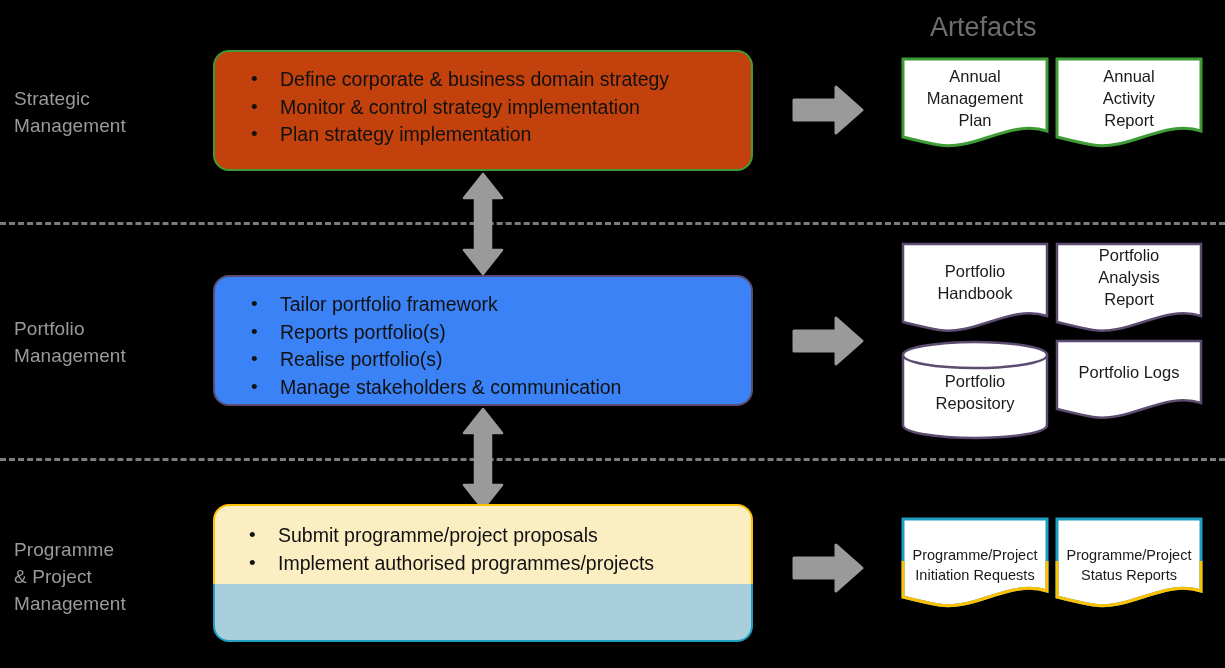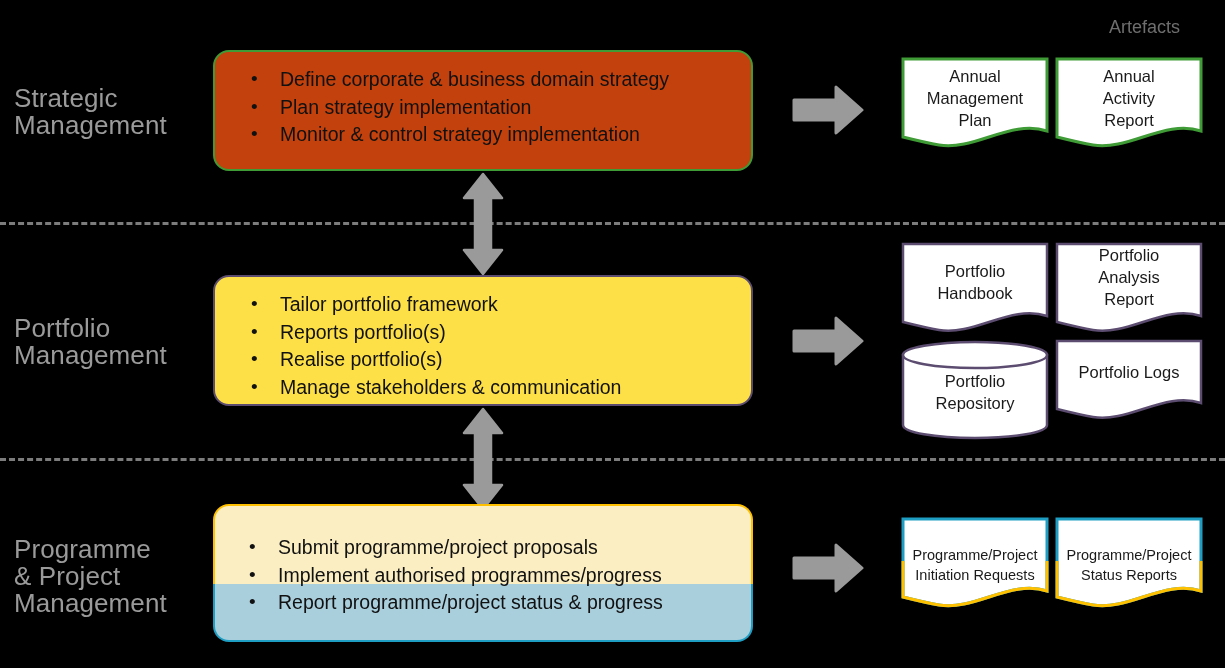--- a/index.html
+++ b/index.html
@@ -13,36 +13,36 @@
     height: 668px;
     background: #000000;
     overflow: hidden;
     font-family: "Liberation Sans", sans-serif;
   }
 
   
   .tier-label {
     position: absolute;
     color: #9a9a9a;
-    font-size: 26px;
+    font-size: 19px;
     line-height: 27px;
     font-family: "Liberation Sans", sans-serif;
     white-space: pre-line;
     letter-spacing: .1px;
   }
 
   
   .artefacts-title {
     position: absolute;
     left: 930px;
     top: 10px;
     width: 250px;
-    text-align: right;
+    text-align: left;
     color: #6e6e6e;
-    font-size: 18px;
+    font-size: 27px;
     line-height: 34px;
     font-family: "Liberation Sans", sans-serif;
   }
 
   
   .divider {
     position: absolute;
     left: 0;
     width: 1225px;
     height: 0;
@@ -77,21 +77,21 @@
     top: -1px;
     font-size: 19px;
     color: #111111;
   }
 
   .box-green {
     background: #c2410c;
     border: 2.5px solid #3f9b35;
   }
   .box-purple {
-    background: #fde047;
+    background: #3b82f6;
     border: 2px solid #5c4d70;
   }
 
   
   .box-split { background: transparent; border: none; }
   .split-top, .split-bottom {
     position: absolute;
     left: 0;
     box-sizing: border-box;
   }
@@ -106,21 +106,21 @@
   }
   .split-bottom {
     top: 80px;
     width: 100%;
     height: 58px;
     background: #a9cedc;
     border: 2.5px solid #1f9ec4;
     border-top: none;
     border-radius: 0 0 16px 16px;
   }
-  .box-split .bullets { padding-top: 30px; }
+  .box-split .bullets { padding-top: 18px; }
 
   
   .arrow-right {
     position: absolute;
     width: 72px;
     height: 52px;
   }
   .arrow-vert {
     position: absolute;
     width: 44px;
@@ -158,22 +158,22 @@
 
   <div class="divider" style="top:222px;"></div>
   <div class="divider" style="top:458px;"></div>
 
   <div class="tier-label" style="left:14px; top:85px;">Strategic
 Management</div>
 
   <div class="process-box box-green" style="left:213px; top:50px; width:540px; height:121px;">
     <ul class="bullets">
       <li>Define corporate &amp; business domain strategy</li>
+      <li>Monitor &amp; control strategy implementation</li>
       <li>Plan strategy implementation</li>
-      <li>Monitor &amp; control strategy implementation</li>
     </ul>
   </div>
 
   <div class="arrow-right" style="left:792px; top:84px;">
     <svg width="72" height="52" viewBox="0 0 72 52">
       <path d="M2,16 L44,16 L44,3 L70,26 L44,49 L44,36 L2,36 Z" fill="#9a9a9a" stroke="#9a9a9a" stroke-width="3" stroke-linejoin="round"></path>
     </svg>
   </div>
 
   <div class="artefact" style="left:901px; top:57px;">
@@ -259,22 +259,21 @@
 
   <div class="tier-label" style="left:14px; top:536px;">Programme
 &amp; Project
 Management</div>
 
   <div class="process-box box-split" style="left:213px; top:504px; width:540px; height:138px;">
     <div class="split-top"></div>
     <div class="split-bottom"></div>
     <ul class="bullets">
       <li>Submit programme/project proposals</li>
-      <li>Implement authorised programmes/progress</li>
-      <li>Report programme/project status &amp; progress</li>
+      <li>Implement authorised programmes/projects</li>
     </ul>
   </div>
 
   <div class="arrow-right" style="left:792px; top:542px;">
     <svg width="72" height="52" viewBox="0 0 72 52">
       <path d="M2,16 L44,16 L44,3 L70,26 L44,49 L44,36 L2,36 Z" fill="#9a9a9a" stroke="#9a9a9a" stroke-width="3" stroke-linejoin="round"></path>
     </svg>
   </div>
 
   <div class="artefact small-caption" style="left:901px; top:517px;">

